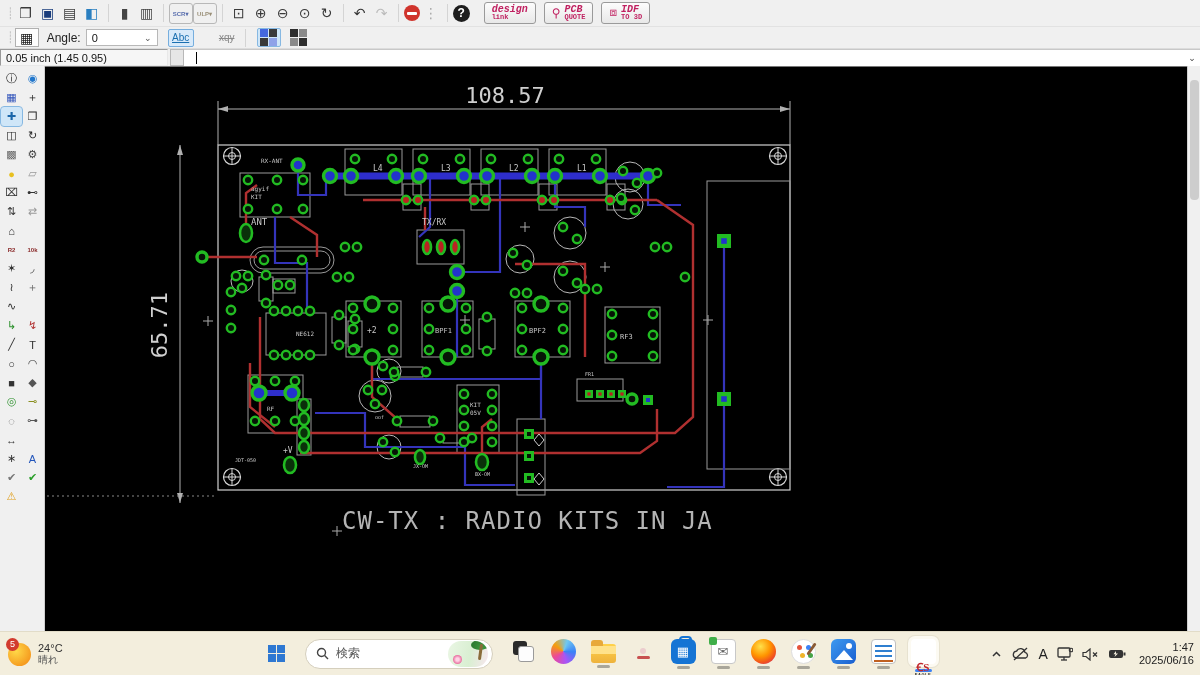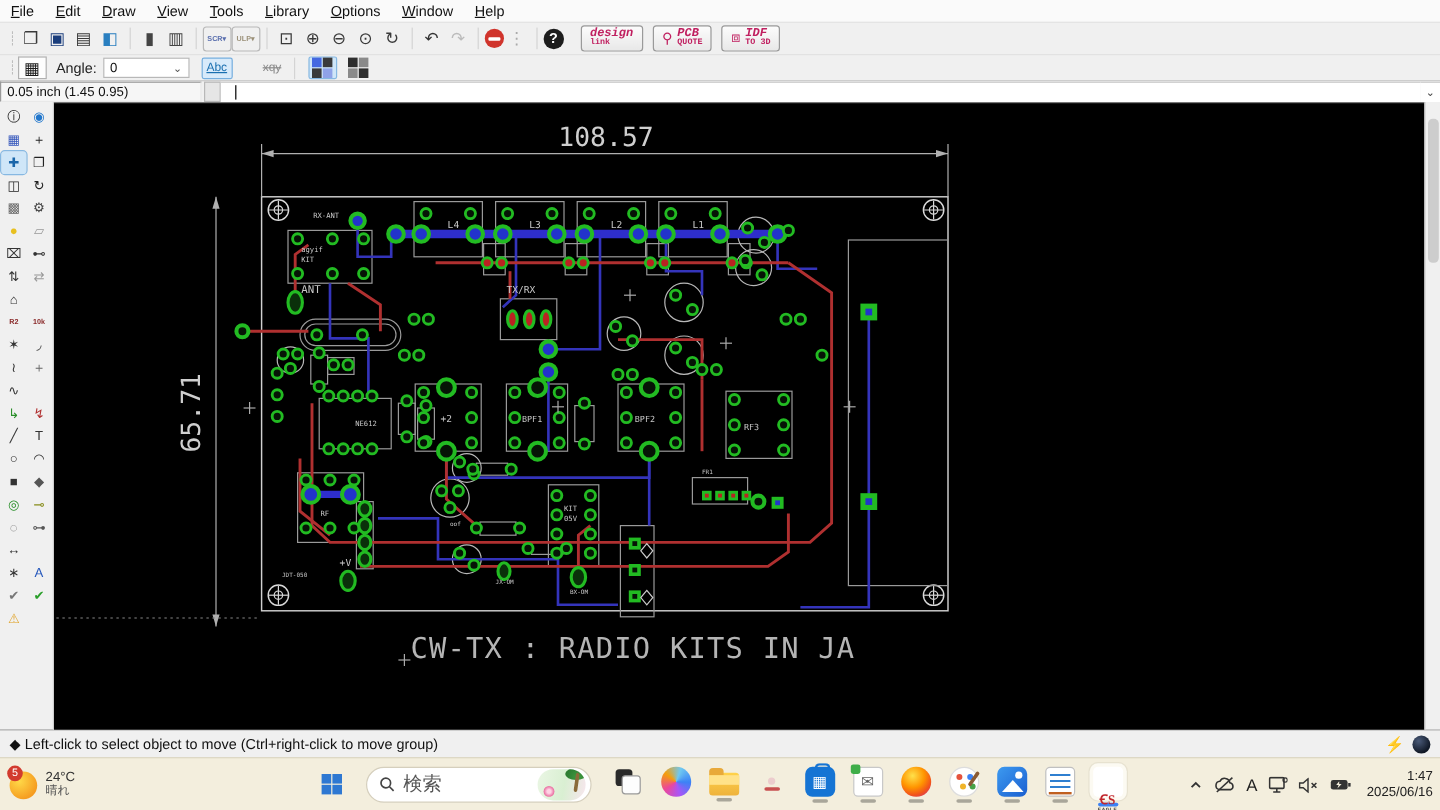--- a/index.html
+++ b/index.html
@@ -95,21 +95,21 @@
     color:#fff; font-size:9px; display:flex; align-items:center; justify-content:center; }
   .wx-text { font-size:11px; color:#333; line-height:12px; }
   .wx-text .cond { font-size:10px; color:#555; }
   .centerbar { display:flex; align-items:center; gap:4px; }
   .startbtn { width:38px; height:38px; display:flex; align-items:center; justify-content:center; border-radius:6px; }
   .winlogo { width:17px; height:17px; display:grid; grid-template-columns:8px 8px; grid-template-rows:8px 8px; gap:1px; }
   .winlogo i { background:#2e78d2; display:block; }
   .searchpill { width:188px; height:30px; background:#fff; border:1px solid #d5cfbd; border-radius:15px;
     display:flex; align-items:center; padding:0 4px 0 10px; gap:7px; margin:0 6px; }
   .searchpill .mag { flex:0 0 auto; }
-  .searchpill .ph { font-size:16px; color:#555; flex:1; }
+  .searchpill .ph { font-size:12px; color:#555; flex:1; }
   .season { width:40px; height:26px; border-radius:13px; position:relative; overflow:hidden;
     background:linear-gradient(100deg,#eaf6e4,#d9efd2 55%,#f8e6ee); flex:0 0 auto; }
   .season i.palm { position:absolute; right:6px; top:3px; width:3px; height:16px; background:#8a6b3a; border-radius:2px; transform:rotate(8deg); }
   .season i.fronds { position:absolute; right:-1px; top:-1px; width:18px; height:10px; border-radius:50%;
     background:radial-gradient(circle at 60% 80%, #3f9b3f, #2e7d32 70%); }
   .season i.flower { position:absolute; left:5px; bottom:3px; width:9px; height:9px; border-radius:50%;
     background:radial-gradient(circle, #ffd2e4 25%, #e86a9e 70%); }
   .apps { display:flex; align-items:flex-start; }
   .app-slot { width:40px; height:42px; display:flex; flex-direction:column; align-items:center; justify-content:center; gap:2px; }
   .ai { width:25px; height:25px; position:relative; border-radius:6px; flex:0 0 auto; }
@@ -151,31 +151,20 @@
   .tray .ti { display:flex; align-items:center; justify-content:center; color:#333; }
   .tray .ime { font-size:14px; color:#222; }
   .clock { text-align:right; font-size:11px; color:#222; line-height:13px; margin-left:4px; }
 </style>
 </head>
 <body>
 
 <div class="app">
 
 
-  <div class="menubar" id="menubar">
-      <span class="mi"><b>F</b>ile</span>
-      <span class="mi"><b>E</b>dit</span>
-      <span class="mi"><b>D</b>raw</span>
-      <span class="mi"><b>V</b>iew</span>
-      <span class="mi"><b>T</b>ools</span>
-      <span class="mi"><b>L</b>ibrary</span>
-      <span class="mi"><b>O</b>ptions</span>
-      <span class="mi"><b>W</b>indow</span>
-      <span class="mi"><b>H</b>elp</span>
-    </div>
 
   <div class="toolbar1">
     <span class="handle">┊</span>
     <span id="tb-icons" style="display:flex;align-items:center;">
         <span class="tbi" style="color: rgb(58, 58, 58);">❐</span>
         <span class="tbi" style="color: rgb(26, 61, 124);">▣</span>
         <span class="tbi" style="color: rgb(58, 58, 58);">▤</span>
         <span class="tbi" style="color: rgb(42, 127, 192);">◧</span>
         <span class="sep"></span>
         <span class="tbi" style="color: rgb(68, 68, 68);">▮</span>
@@ -616,27 +605,20 @@
           <text x="368" y="401" fill="#c8c8c8" font-size="5" font-family="&quot;DejaVu Sans Mono&quot;, monospace">JX-OM</text>
           <text x="430" y="409" fill="#c8c8c8" font-size="5" font-family="&quot;DejaVu Sans Mono&quot;, monospace">BX-OM</text>
           <text x="297" y="462" fill="#b4b4b4" font-size="24" letter-spacing="1" font-family="&quot;DejaVu Sans Mono&quot;, monospace">CW-TX :  RADIO KITS IN JA</text>
         </svg>
     </div>
     <div class="vscroll">
         <span class="thumb"></span>
       </div>
   </div>
 
-  <div class="statusbar">
-    <span>◆ Left-click to select object to move (Ctrl+right-click to move group)</span>
-    <span class="right">
-      <span class="bolt">⚡</span>
-      <span class="orb"></span>
-    </span>
-  </div>
 
   <div class="taskbar">
     <div class="wx">
       <span class="wx-icon">
         <span class="wx-badge">5</span>
       </span>
       <span class="wx-text">
         <div>24°C</div>
         <div class="cond">晴れ</div>
       </span>

